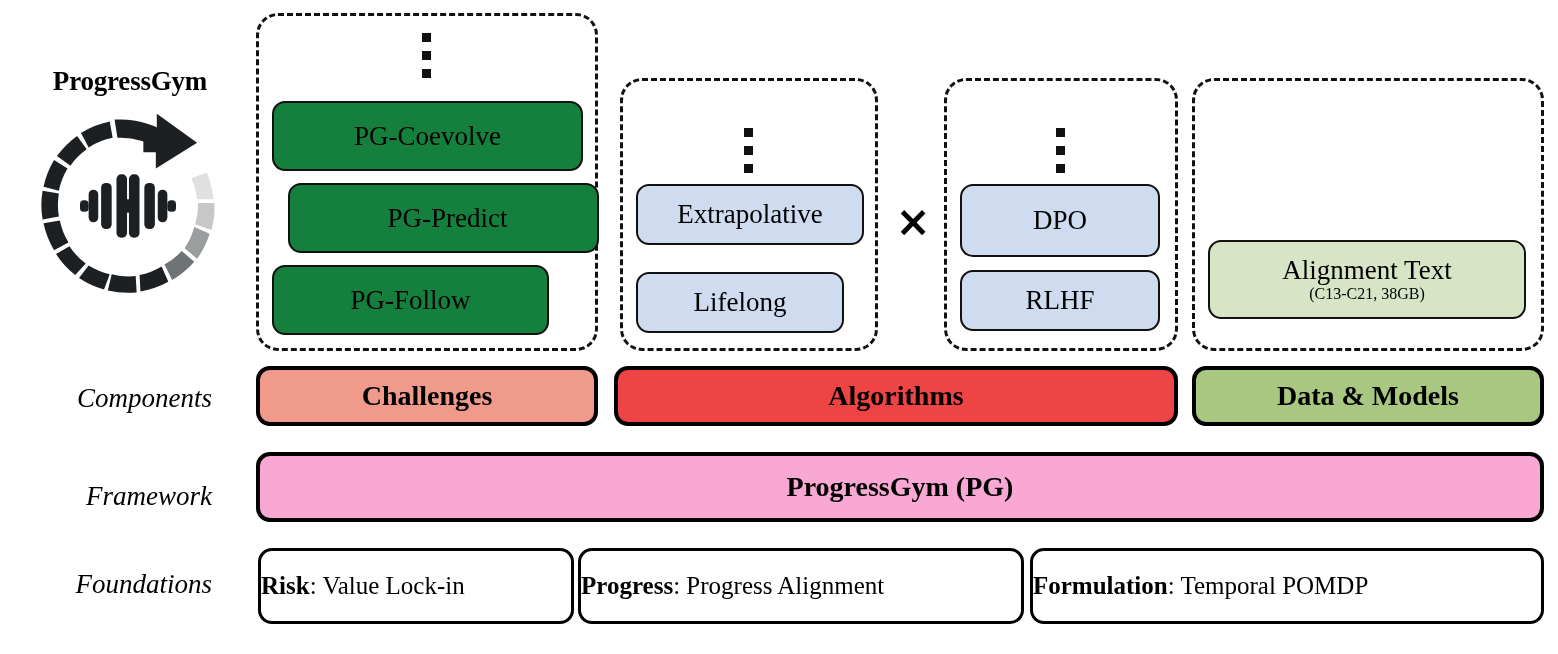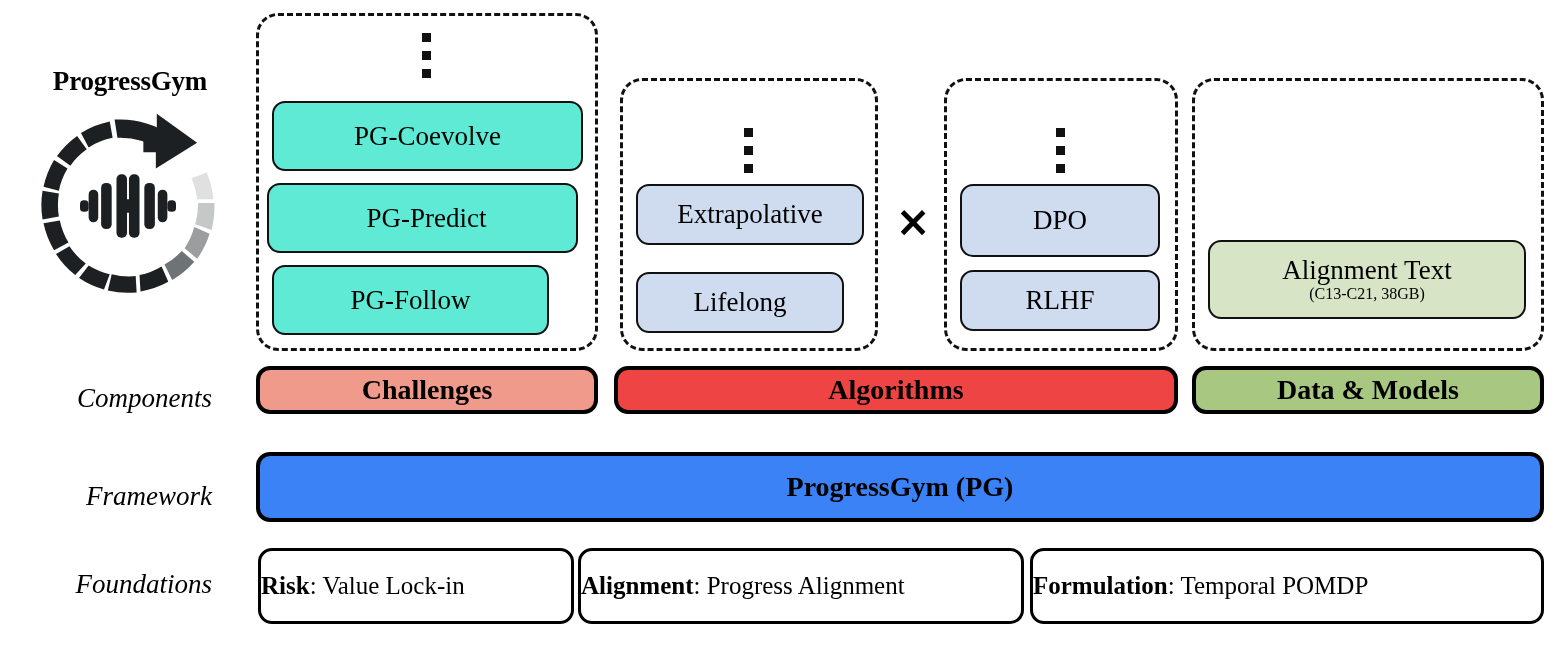--- a/index.html
+++ b/index.html
@@ -93,26 +93,26 @@
     display: flex;
     flex-direction: column;
     align-items: center;
     justify-content: center;
     text-align: center;
     line-height: 1.06;
   }
   .pill .pill-title { font-size: 27px; }
   .pill .pill-sub   { font-size: 16px; margin-top: 2px; }
 
-  .pill.pink  { background: #5eead4; }
+  .pill.pink  { background: #15803d; }
   .pill.blue  { background: #cfdcf0; }
   .pill.green { background: #d7e4c5; }
 
   #pill-coevolve { left: 272px; top: 101px; width: 311px; height: 70px; }
-  #pill-predict  { left: 267px; top: 183px; width: 311px; height: 70px; padding-left: 8px; }
+  #pill-predict  { left: 288px; top: 183px; width: 311px; height: 70px; padding-left: 8px; }
   #pill-follow   { left: 272px; top: 265px; width: 277px; height: 70px; }
 
   #pill-extrapolative { left: 636px; top: 184px; width: 228px; height: 61px; }
   #pill-lifelong      { left: 636px; top: 272px; width: 208px; height: 61px; }
 
   #pill-dpo  { left: 960px; top: 184px; width: 200px; height: 73px; align-items: center; }
   #pill-rlhf { left: 960px; top: 270px; width: 200px; height: 61px; }
 
   #pill-hist-llms { left: 1208px; top: 99px;  width: 318px; height: 79px; }
   #pill-hist-text { left: 1208px; top: 239px; width: 318px; height: 79px; }
@@ -142,37 +142,37 @@
     position: absolute;
     box-sizing: border-box;
     border: 4.5px solid #000000;
     border-radius: 14px;
     display: flex;
     align-items: center;
     justify-content: center;
     font-weight: bold;
     font-size: 28px;
     top: 366px;
-    height: 48px;
+    height: 60px;
   }
   #bar-challenges { left: 256px;  width: 342px; background: #ef9a8a; }
   #bar-algorithms { left: 614px;  width: 564px; background: #ef4444; }
   #bar-data       { left: 1192px; width: 352px; background: #a8c781; }
 
   
   #bar-framework {
     position: absolute;
     left: 256px;
     top: 452px;
     width: 1288px;
     height: 70px;
     box-sizing: border-box;
     border: 4.5px solid #000000;
     border-radius: 14px;
-    background: #3b82f6;
+    background: #f9a8d4;
     display: flex;
     align-items: center;
     justify-content: center;
     font-weight: bold;
     font-size: 28px;
   }
 
   
   .found-bar {
     position: absolute;
@@ -304,19 +304,19 @@
   </div>
 
   <div id="bar-framework">
     <span>ProgressGym (PG)</span>
   </div>
 
   <div class="found-bar" id="found-risk">
     <span><b>Risk</b><span>: </span><span>Value Lock-in</span></span>
   </div>
   <div class="found-bar" id="found-solution">
-    <span><b>Alignment</b><span>: </span><span>Progress Alignment</span></span>
+    <span><b>Progress</b><span>: </span><span>Progress Alignment</span></span>
   </div>
   <div class="found-bar" id="found-formulation">
     <span><b>Formulation</b><span>: </span><span>Temporal POMDP</span></span>
   </div>
 
 </div>
 
 </body></html>

